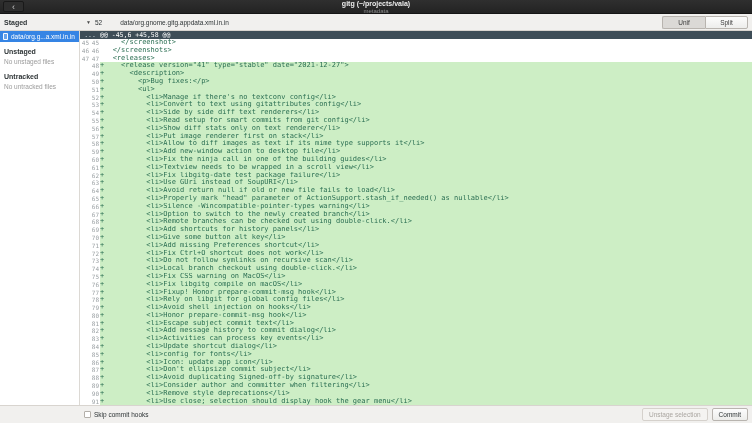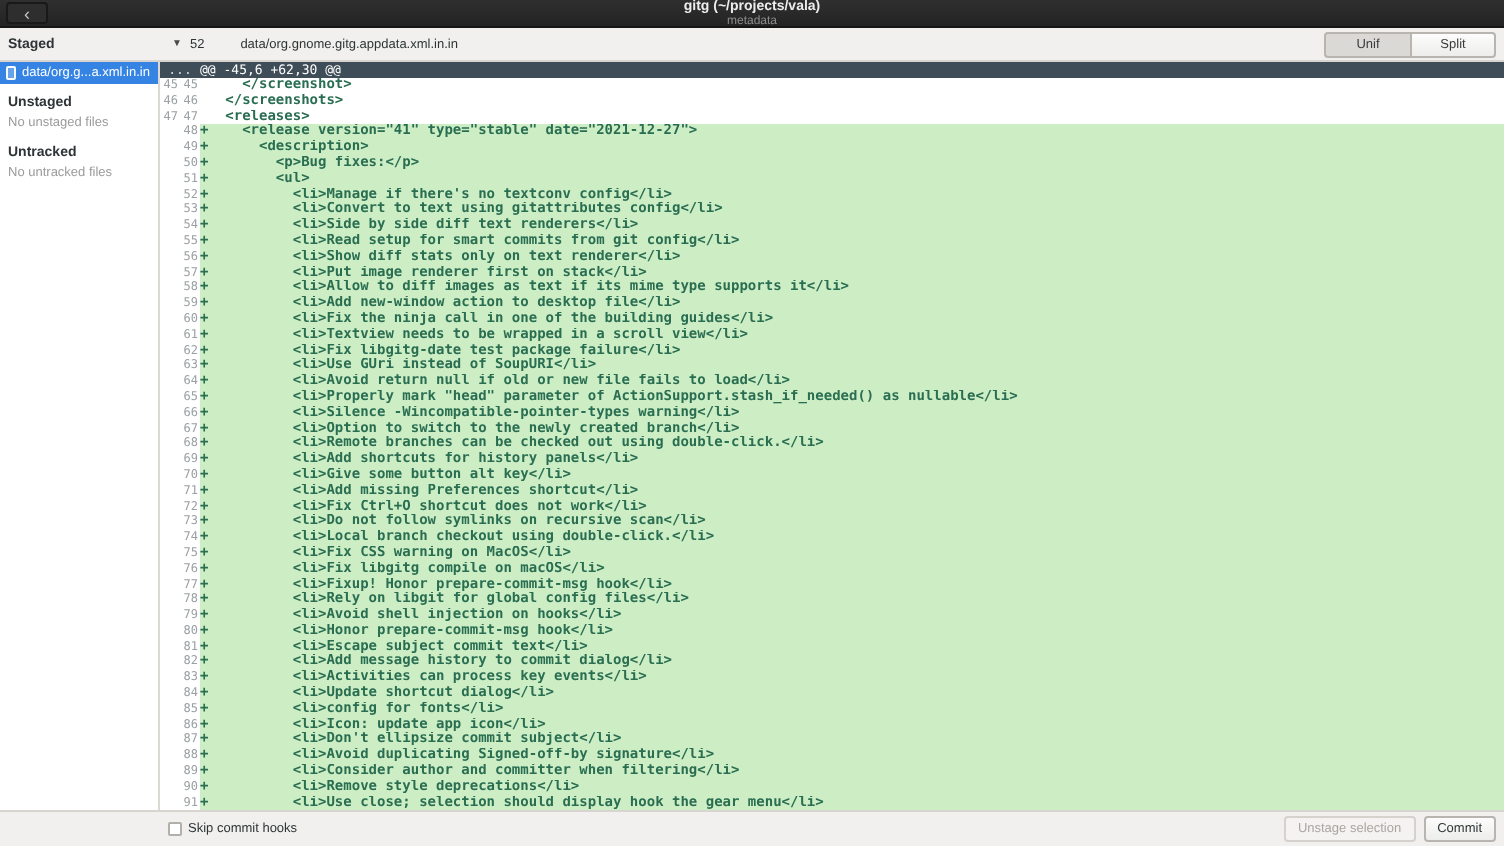--- a/index.html
+++ b/index.html
@@ -41,21 +41,21 @@
   .section-header { font-weight:bold; font-size:7px; color:#2e3436; padding:6px 4px 1px 4px; }
   .empty-label { color:#9b9b9b; font-size:6.5px; padding:2px 4px; }
 
   
   .diff { flex:1 1 auto; min-width:0; background:#fff; overflow:hidden;
           font-family:"DejaVu Sans Mono","Liberation Mono",monospace; }
   .hunk-header { height:8px; background:#3e4d57; color:#ffffff; font-size:6.5px; line-height:8px; display:flex; }
   .hunk-header .gutter-dots { width:20px; flex:0 0 auto; text-align:center; color:#cdd7dc; }
   .dl { display:flex; height:7.8px; line-height:7.8px; font-size:7px; white-space:pre; }
   .dl .no { flex:0 0 auto; width:10px; text-align:right; padding-right:1px; color:#9aa0a3; font-size:6px; }
-  .dl .code { flex:1 1 auto; color:#2a6e52; min-width:0; overflow:hidden;font-weight:bold; }
+  .dl .code { flex:1 1 auto; color:#2a6e52; min-width:0; overflow:hidden; }
   .dl.add .code { background:#cdeec5; }
   .dl.ctx .code { background:#ffffff; }
 
   
   .actionbar { flex:0 0 auto; height:18px; background:#f1f0ee; border-top:1px solid #d8d4cf;
                display:flex; align-items:center; padding:0 4px; }
   .skip { display:flex; align-items:center; gap:3px; margin-left:80px; font-size:6.5px; color:#2e3436; }
   .cb { width:7px; height:7px; background:#fff; border:1px solid #b3afa9; border-radius:1px; flex:0 0 auto; }
   .footer-btns { margin-left:auto; display:flex; gap:4px; }
   .footer-btns button { height:13px; font-size:6.5px; font-family:inherit; padding:0 6px; border-radius:2px;
@@ -97,21 +97,21 @@
       </div>
       <div class="section-header">Unstaged</div>
       <div class="empty-label">No unstaged files</div>
       <div class="section-header">Untracked</div>
       <div class="empty-label">No untracked files</div>
     </aside>
 
     <main class="diff">
       <div class="hunk-header">
         <span class="gutter-dots">...</span>
-        <span>@@ -45,6 +62,30 @@</span>
+        <span>@@ -45,6 +45,58 @@</span>
       </div>
       <div id="diff-lines">
           <div class="dl ctx"><span class="no">45</span><span class="no">45</span><span class="code">     &lt;/screenshot&gt;</span></div>
           <div class="dl ctx"><span class="no">46</span><span class="no">46</span><span class="code">   &lt;/screenshots&gt;</span></div>
           <div class="dl ctx"><span class="no">47</span><span class="no">47</span><span class="code">   &lt;releases&gt;</span></div>
           <div class="dl add"><span class="no"></span><span class="no">48</span><span class="code">+    &lt;release version="41" type="stable" date="2021-12-27"&gt;</span></div>
           <div class="dl add"><span class="no"></span><span class="no">49</span><span class="code">+      &lt;description&gt;</span></div>
           <div class="dl add"><span class="no"></span><span class="no">50</span><span class="code">+        &lt;p&gt;Bug fixes:&lt;/p&gt;</span></div>
           <div class="dl add"><span class="no"></span><span class="no">51</span><span class="code">+        &lt;ul&gt;</span></div>
           <div class="dl add"><span class="no"></span><span class="no">52</span><span class="code">+          &lt;li&gt;Manage if there's no textconv config&lt;/li&gt;</span></div>

